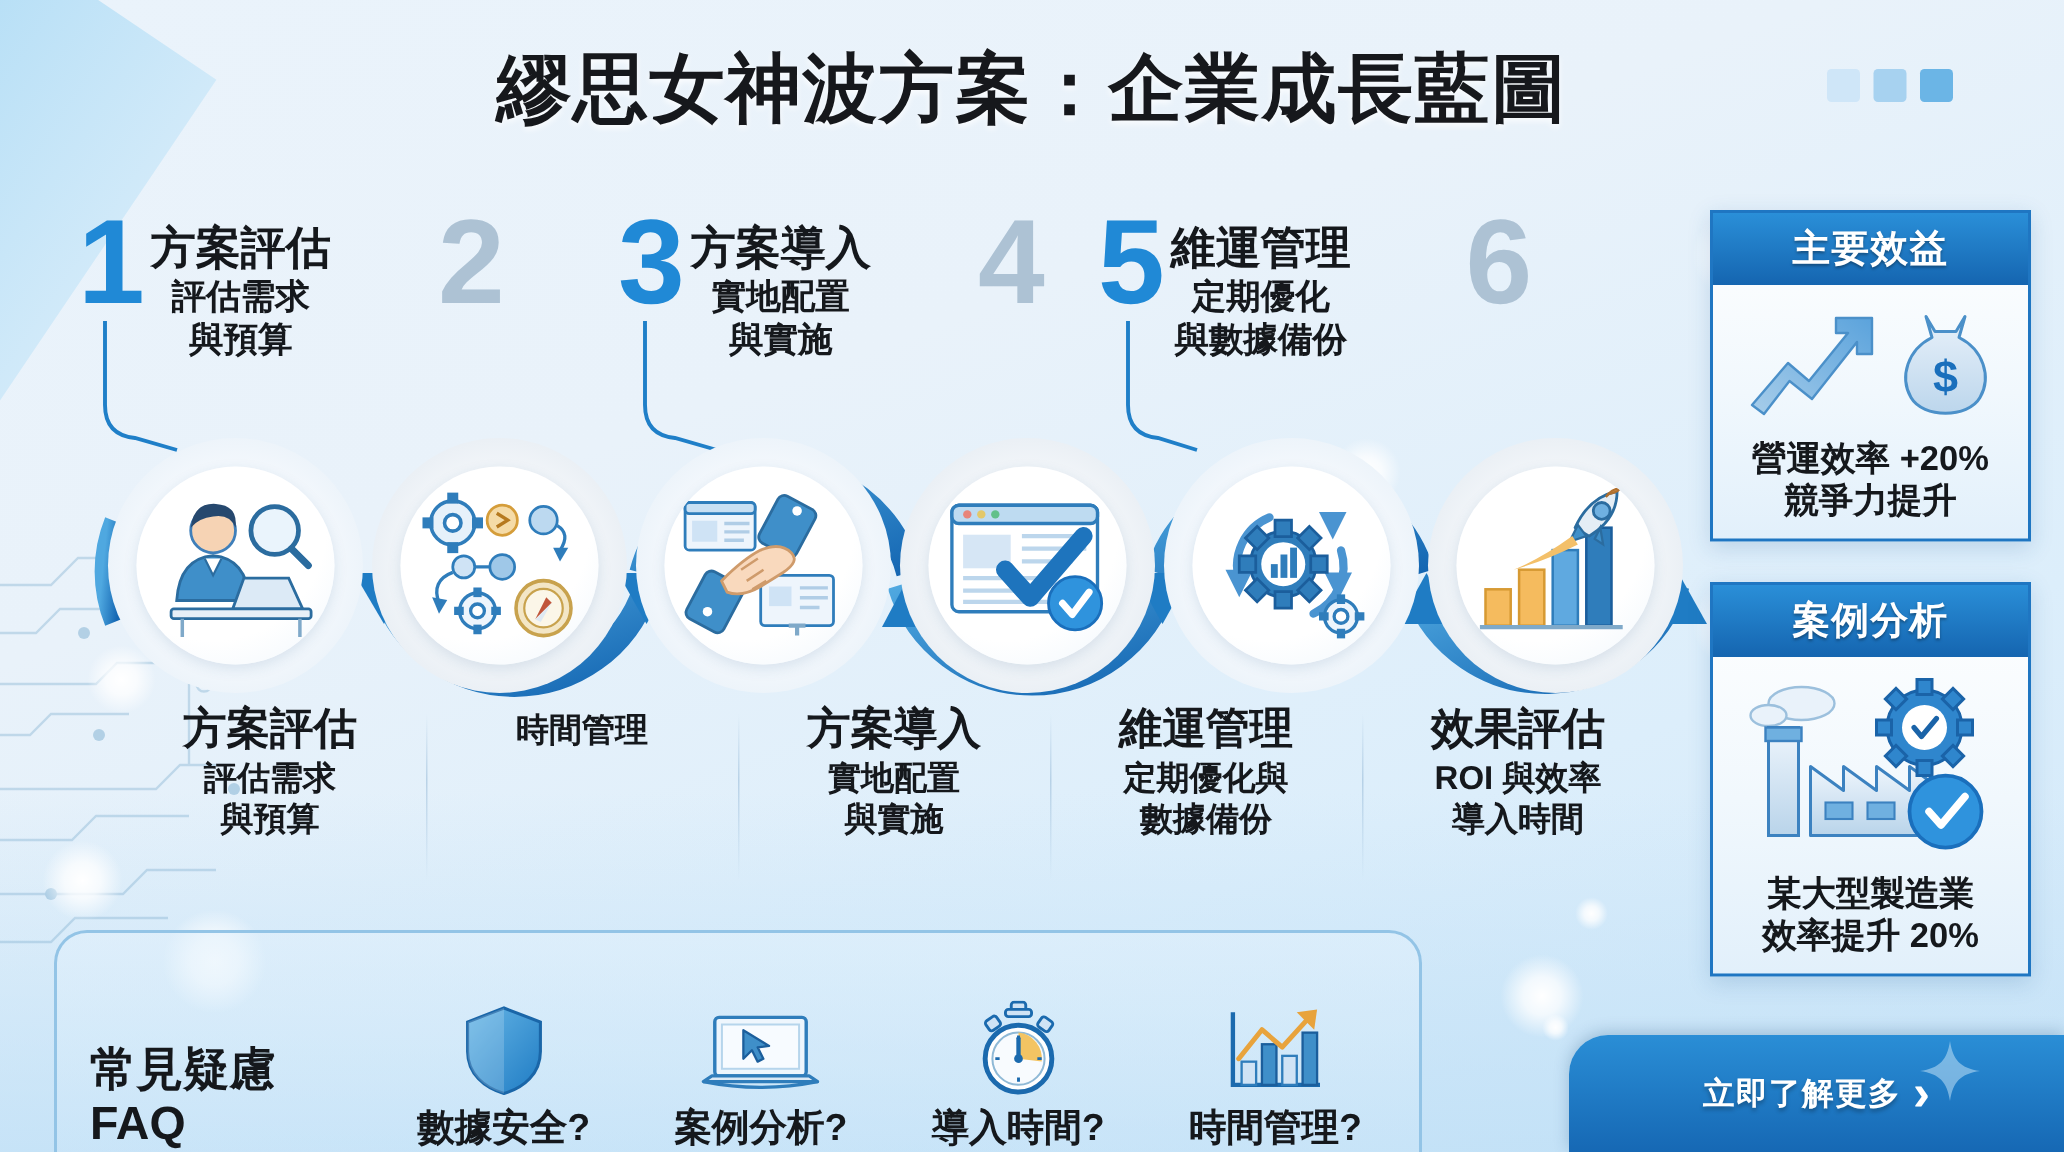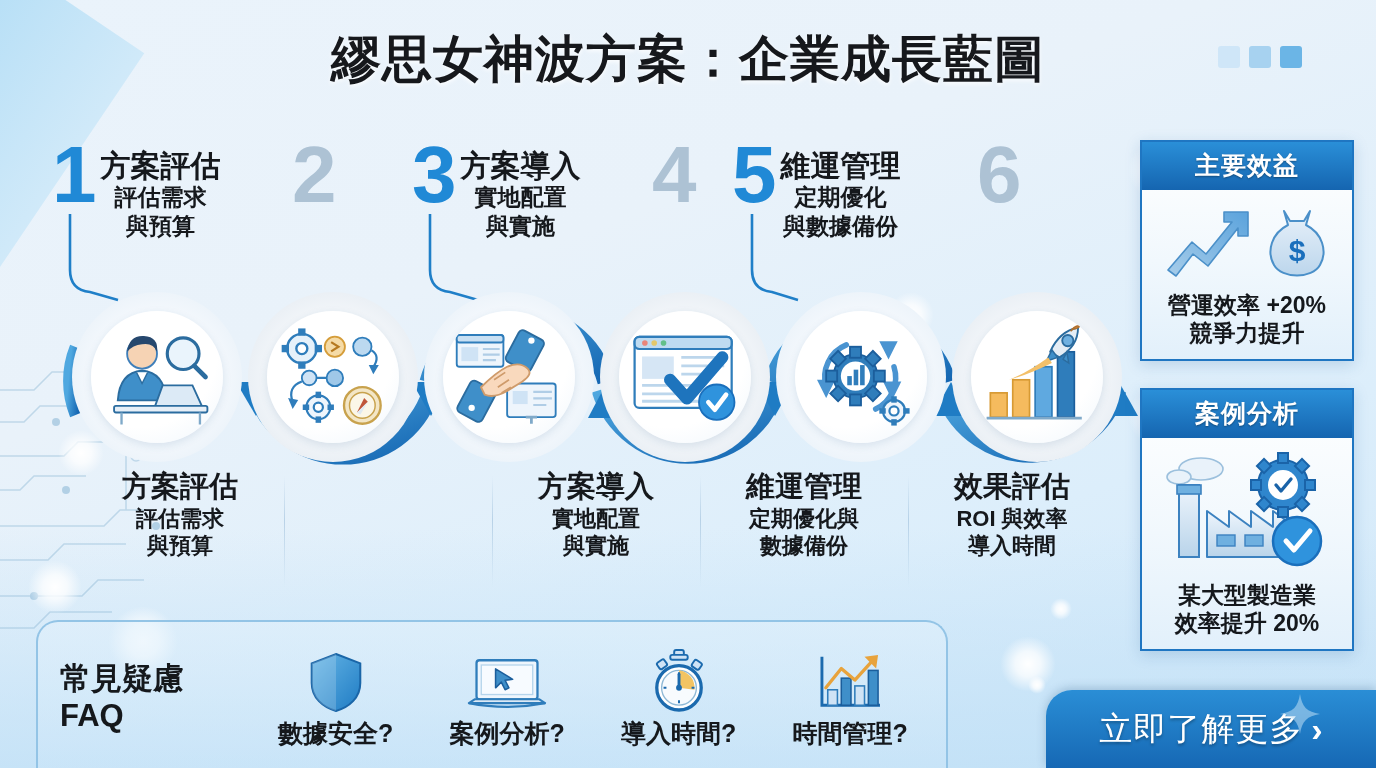--- a/index.html
+++ b/index.html
@@ -105,36 +105,36 @@
   .panel-icons{ display:flex; align-items:center; justify-content:center; gap:8px; min-height:86px;}
   .panel-text{ font-size:23px; font-weight:bold; color:#15181c; line-height:1.2; margin-top:6px;}
 
   
   .faq {
     position:absolute; left:36px; top:620px; width:912px; height:148px;
     border:2px solid #93c4e6; border-top-left-radius:22px; border-top-right-radius:22px;
     border-bottom:none;
     background:linear-gradient(180deg, rgba(226,241,252,.55) 0%, rgba(206,231,249,.35) 100%);
   }
-  .faq-inner{ display:flex; align-items:center; height:100%; padding:6px 10px 0 22px; }
+  .faq-inner{ display:flex; align-items:flex-end; height:100%; padding:6px 10px 0 22px; }
   .faq-label{ font-size:31px; font-weight:bold; color:#15181c; line-height:1.18; width:190px; }
   .faq-items{ display:flex; flex:1; justify-content:space-around; align-items:flex-end; }
   .faq-item{ text-align:center; width:150px; }
   .faq-icon{ height:66px; display:flex; align-items:flex-end; justify-content:center; }
   .faq-text{ font-size:25px; font-weight:bold; color:#15181c; margin-top:4px; white-space:nowrap;}
 
   
   .cta{
     position:absolute; right:0; bottom:0; width:330px; height:78px;
     background:linear-gradient(180deg,#2a8ed6 0%, #1668b4 100%);
     border-top-left-radius:26px;
     display:flex; align-items:center; justify-content:center; gap:8px;
     box-shadow:0 -2px 10px rgba(20,70,120,.25);
   }
-  .cta-text{ color:#ffffff; font-size:33px; font-weight:normal; letter-spacing:1px; text-shadow:0 2px 3px rgba(0,0,0,.3);}
+  .cta-text{ color:#ffffff; font-size:21px; font-weight:bold; letter-spacing:1px; text-shadow:0 2px 3px rgba(0,0,0,.3);}
   .cta-chev{ color:#ffffff; font-size:34px; font-weight:bold; }
   .sparkle{ position:absolute; right:56px; top:4px; width:40px; height:40px; opacity:.55; }
 </style>
 </head>
 <body>
 
 <div id="stage">
 
   <div class="diag-band band-a"></div>
 
@@ -422,20 +422,21 @@
   <div class="cards">
       <div class="card">
         <div class="card-title">方案評估</div>
         <div class="card-desc">
           <div>評估需求</div>
           <div>與預算</div>
         </div>
       </div>
       <div class="card">
         <div class="card-desc">
+          <div>時間管理</div>
         </div>
       </div>
       <div class="card">
         <div class="card-title">方案導入</div>
         <div class="card-desc">
           <div>實地配置</div>
           <div>與實施</div>
         </div>
       </div>
       <div class="card">

